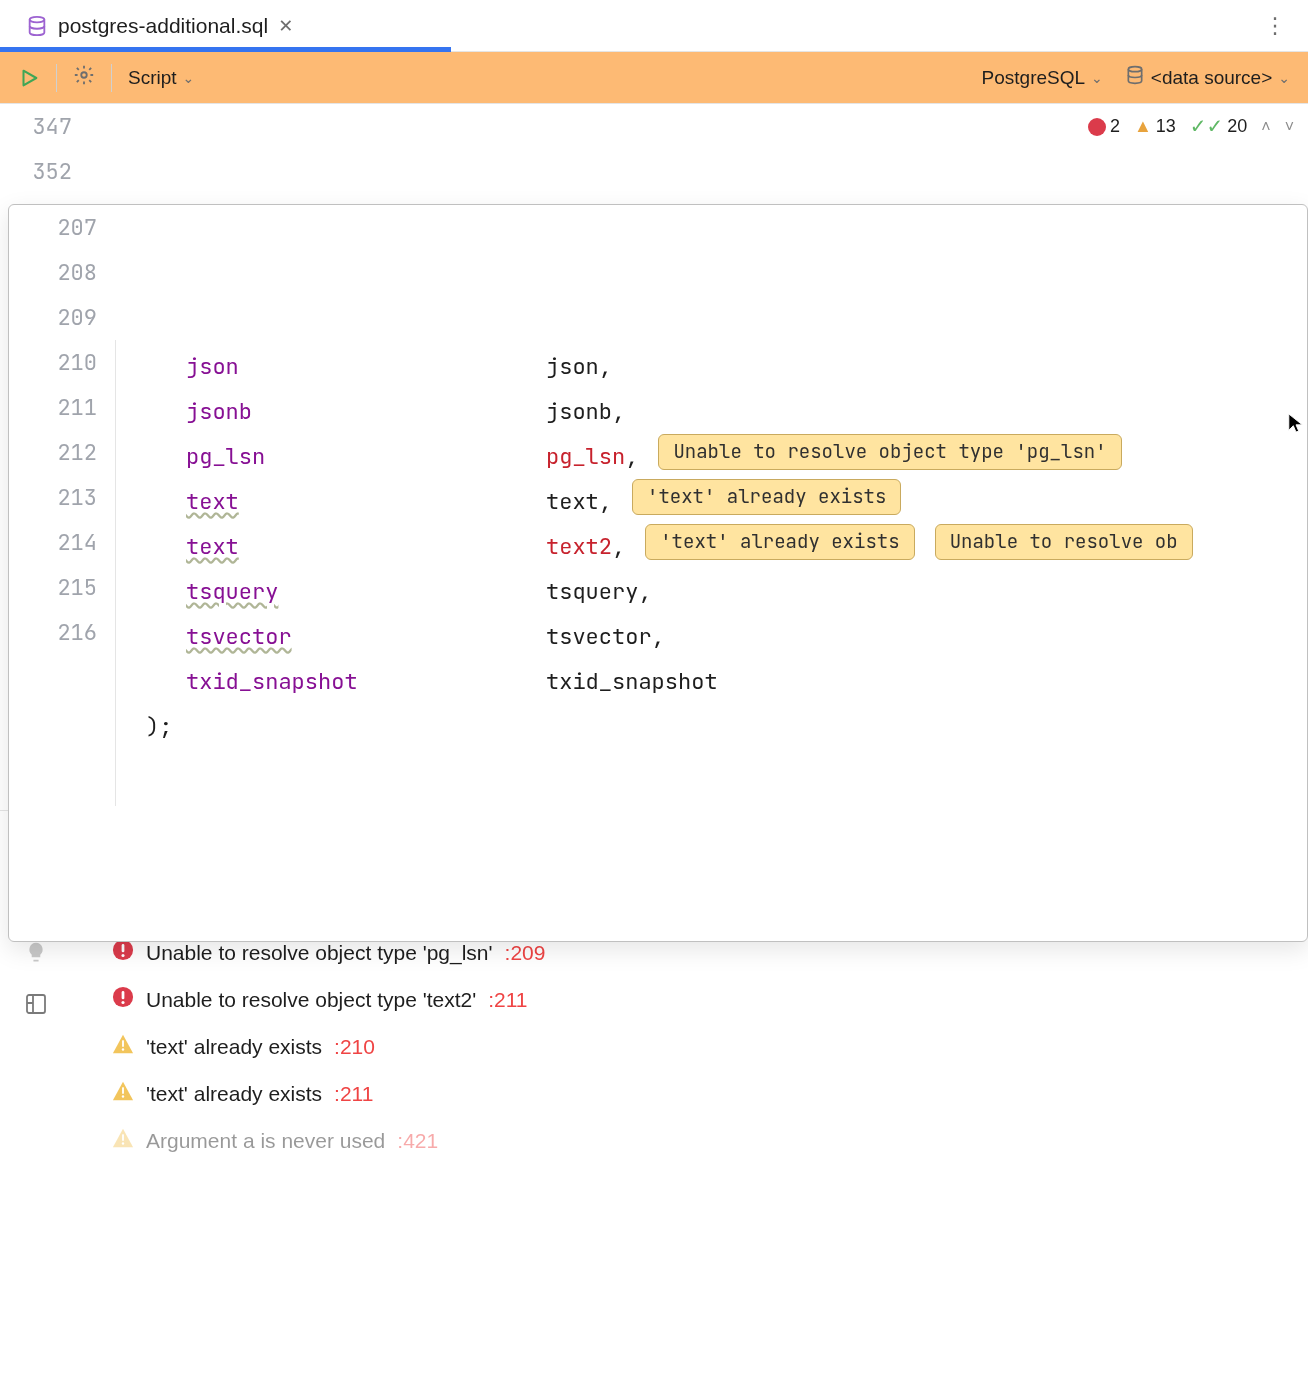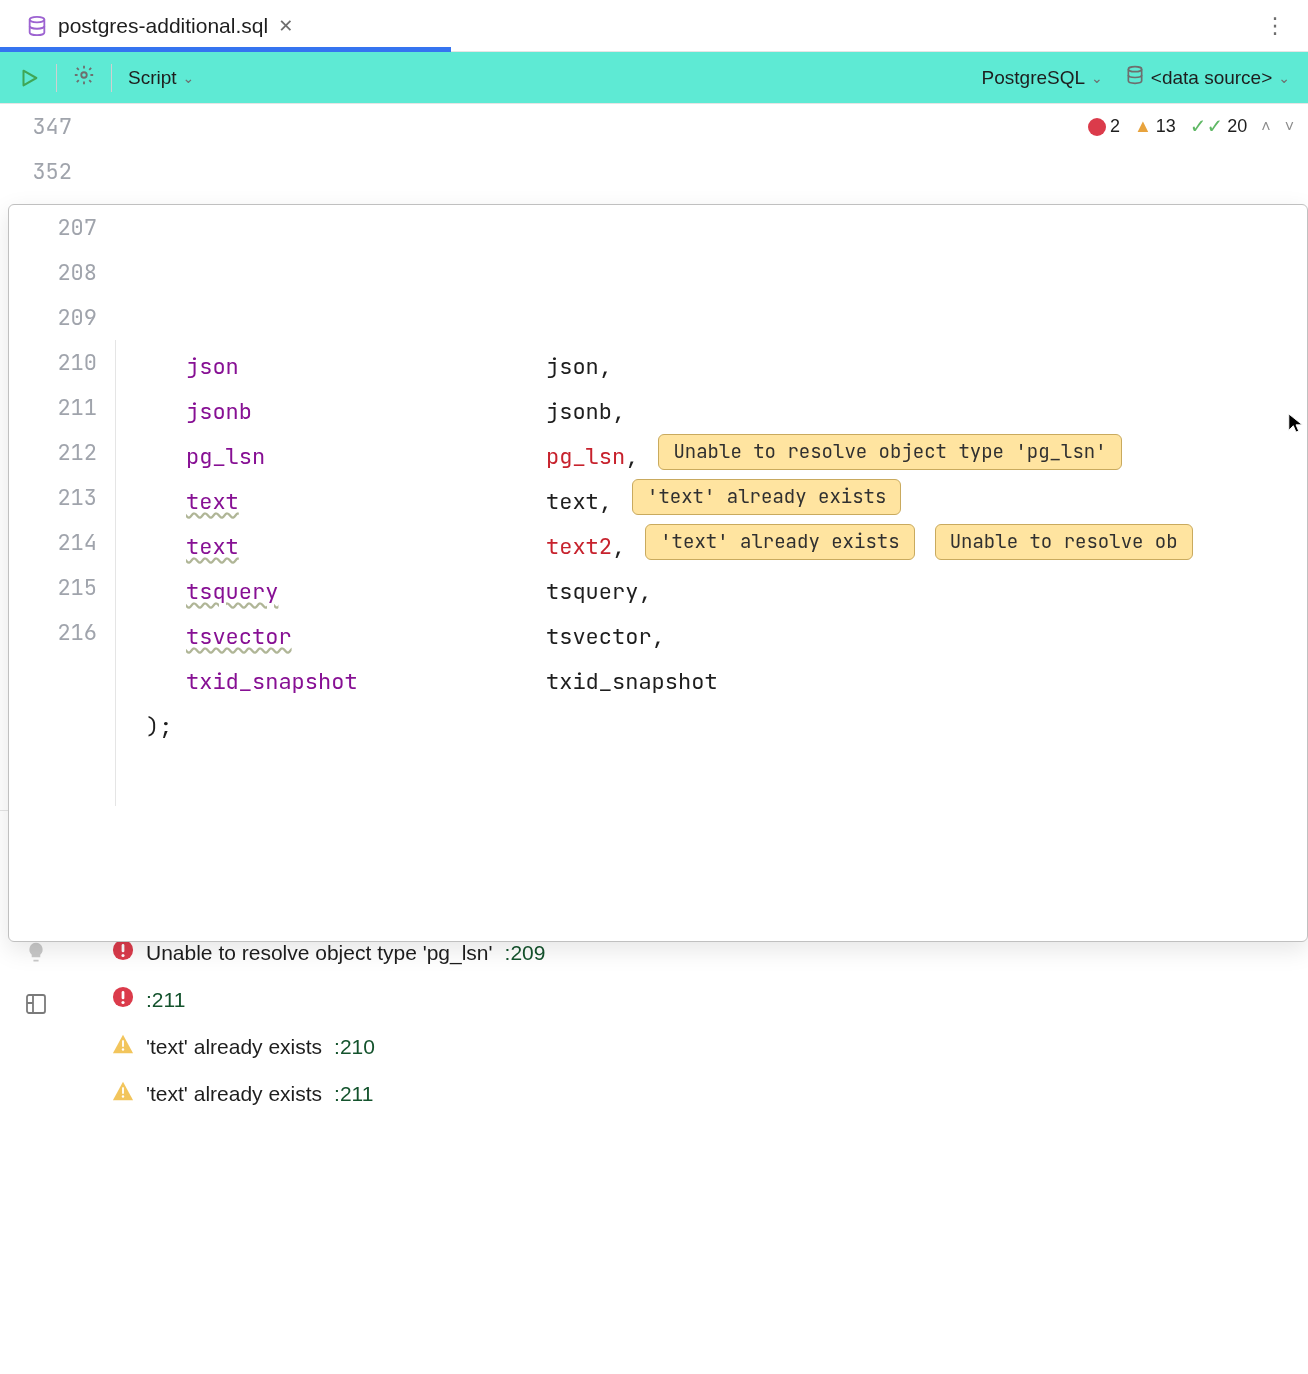--- a/index.html
+++ b/index.html
@@ -44,21 +44,21 @@
   .db-icon { width: 22px; height: 22px; display: inline-block; }
 
   
   .toolbar {
     display: flex;
     align-items: center;
     height: 52px;
     padding: 0 18px;
     gap: 16px;
     border-bottom: 1px solid #e5e5e5;
-    background: #5eead4;
+    background: #fdba74;
     font-size: 19px;
   }
   .toolbar .sep { width: 1px; height: 28px; background: #d0d0d0; }
   .play-icon svg { display: block; }
   .gear-icon { color: #6e6e6e; }
   .toolbar-dropdown { display: flex; align-items: center; gap: 6px; color: #1e1e1e; cursor: pointer; }
   .chevron { color: #6e6e6e; font-size: 14px; }
   .toolbar-right { margin-left: auto; display: flex; align-items: center; gap: 22px; }
 
   
@@ -214,21 +214,21 @@
   }
   .file-path { color: #6e6e6e; }
   .file-count { color: #6e6e6e; margin-left: 6px; }
   .problem-item {
     display: flex;
     align-items: center;
     gap: 12px;
     padding: 10px 0 10px 40px;
     font-size: 21px;
   }
-  .loc { color: #14532d; }
+  .loc { color: #ef4444; }
   .cursor-arrow {
     position: absolute;
     width: 18px; height: 22px;
     right: 2px;
     top: 207px;
     z-index: 30;
   }
 </style>
 </head>
 <body>
@@ -387,36 +387,46 @@
               </svg></span>
             <span>Unable to resolve object type 'pg_lsn'</span>
             <span class="loc"> :209</span>
           </div>
           <div class="problem-item">
             <span><svg width="22" height="22" viewBox="0 0 24 24">
                 <circle cx="12" cy="12" r="11" fill="#db3b4b"></circle>
                 <rect x="10.5" y="5.5" width="3" height="9" rx="1.5" fill="#fff"></rect>
                 <circle cx="12" cy="18" r="1.7" fill="#fff"></circle>
               </svg></span>
+            <span>Unable to resolve object type 'text2'</span>
             <span class="loc"> :211</span>
           </div>
           <div class="problem-item">
             <span><svg width="22" height="22" viewBox="0 0 24 24">
                 <path d="M12 2l11 20H1z" fill="#f2c55c"></path>
                 <rect x="11" y="8" width="2" height="7" fill="#fff"></rect>
                 <circle cx="12" cy="18" r="1.3" fill="#fff"></circle>
               </svg></span>
             <span>'text' already exists</span>
             <span class="loc"> :210</span>
           </div>
           <div class="problem-item">
             <span><svg width="22" height="22" viewBox="0 0 24 24">
                 <path d="M12 2l11 20H1z" fill="#f2c55c"></path>
                 <rect x="11" y="8" width="2" height="7" fill="#fff"></rect>
                 <circle cx="12" cy="18" r="1.3" fill="#fff"></circle>
               </svg></span>
             <span>'text' already exists</span>
             <span class="loc"> :211</span>
           </div>
+          <div class="problem-item" style="opacity: 0.45;">
+            <span><svg width="22" height="22" viewBox="0 0 24 24">
+                <path d="M12 2l11 20H1z" fill="#f2c55c"></path>
+                <rect x="11" y="8" width="2" height="7" fill="#fff"></rect>
+                <circle cx="12" cy="18" r="1.3" fill="#fff"></circle>
+              </svg></span>
+            <span>Argument a is never used</span>
+            <span class="loc"> :421</span>
+          </div>
         </div>
     </div>
   </div>
 </div>
 
 </body></html>

